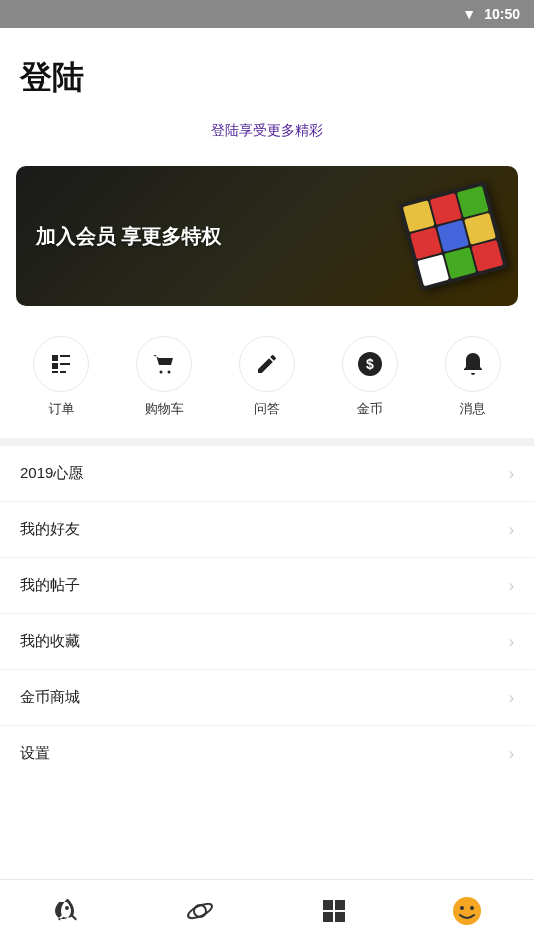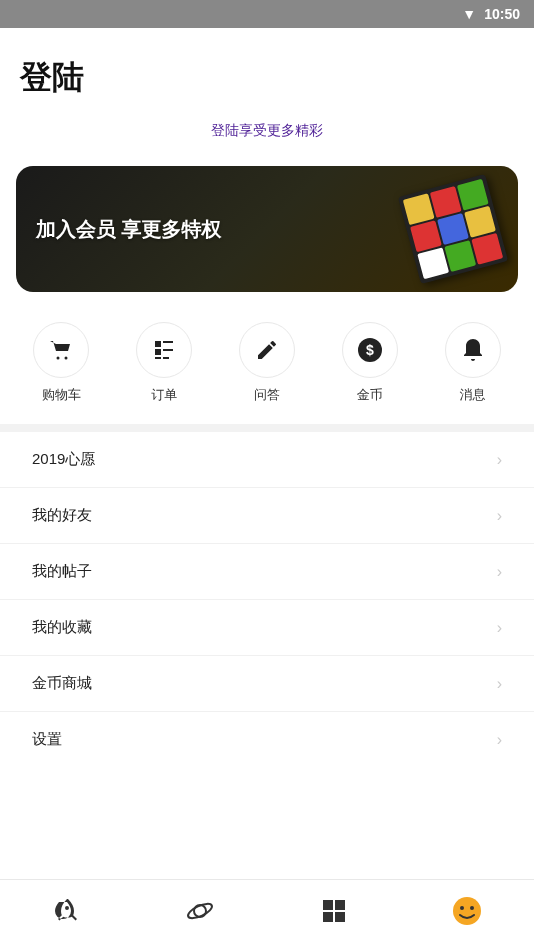--- a/index.html
+++ b/index.html
@@ -52,23 +52,23 @@
     }
     .login-subtitle {
       font-size: 14px;
       color: #4c1d95;
       text-align: center;
     }
 
     
     .banner {
       margin: 10px 16px 20px 16px;
-      border-radius: 17px;
+      border-radius: 10px;
       overflow: hidden;
-      height: 126px;
+      height: 140px;
       background: linear-gradient(135deg, #1a1a1a 0%, #2a2a1a 50%, #3a2a00 100%);
       display: flex;
       align-items: center;
       position: relative;
     }
     .banner-text {
       position: absolute;
       left: 20px;
       top: 50%;
       transform: translateY(-50%);
@@ -138,21 +138,21 @@
     }
 
     
     .menu-list {
       background: #fff;
     }
     .menu-item {
       display: flex;
       align-items: center;
       justify-content: space-between;
-      padding: 18px 32px;
+      padding: 18px 20px;
       border-bottom: 1px solid #f0f0f0;
       cursor: pointer;
     }
     .menu-item:last-child {
       border-bottom: none;
       text-align: right;
     }
     .menu-item-label {
       font-size: 15px;
       color: #222;
@@ -222,41 +222,41 @@
       <div class="rubiks-cell" style="background:#ffffff"></div>
       <div class="rubiks-cell" style="background:#44aa22"></div>
       <div class="rubiks-cell" style="background:#dd3333"></div>
     </div>
   </div>
 
   <div class="quick-actions">
 
     <div class="action-item">
       <div class="action-icon-wrap">
-        <svg width="26" height="26" viewBox="0 0 26 26" fill="#222">
-          <path d="M2 4h3l3 10h12l2-7H8"></path>
-          <circle cx="10" cy="21" r="1.5"></circle>
-          <circle cx="18" cy="21" r="1.5"></circle>
-        </svg>
-      </div>
-      <span class="action-label">购物车</span>
-    </div>
-
-    <div class="action-item">
-      <div class="action-icon-wrap">
         <svg width="24" height="24" viewBox="0 0 24 24" fill="none">
           <rect x="3" y="3" width="6" height="6" fill="#222"></rect>
           <rect x="3" y="11" width="6" height="6" fill="#222"></rect>
           <rect x="3" y="19" width="6" height="2" fill="#222"></rect>
           <rect x="11" y="3" width="10" height="2" fill="#222"></rect>
           <rect x="11" y="11" width="10" height="2" fill="#222"></rect>
           <rect x="11" y="19" width="6" height="2" fill="#222"></rect>
         </svg>
       </div>
       <span class="action-label">订单</span>
+    </div>
+
+    <div class="action-item">
+      <div class="action-icon-wrap">
+        <svg width="26" height="26" viewBox="0 0 26 26" fill="#222">
+          <path d="M2 4h3l3 10h12l2-7H8"></path>
+          <circle cx="10" cy="21" r="1.5"></circle>
+          <circle cx="18" cy="21" r="1.5"></circle>
+        </svg>
+      </div>
+      <span class="action-label">购物车</span>
     </div>
 
     <div class="action-item">
       <div class="action-icon-wrap">
         <svg width="24" height="24" viewBox="0 0 24 24" fill="#222">
           <path d="M3 17.25V21h3.75L17.81 9.94l-3.75-3.75L3 17.25zM20.71 7.04a1 1 0 0 0 0-1.41l-2.34-2.34a1 1 0 0 0-1.41 0l-1.83 1.83 3.75 3.75 1.83-1.83z"></path>
         </svg>
       </div>
       <span class="action-label">问答</span>
     </div>

